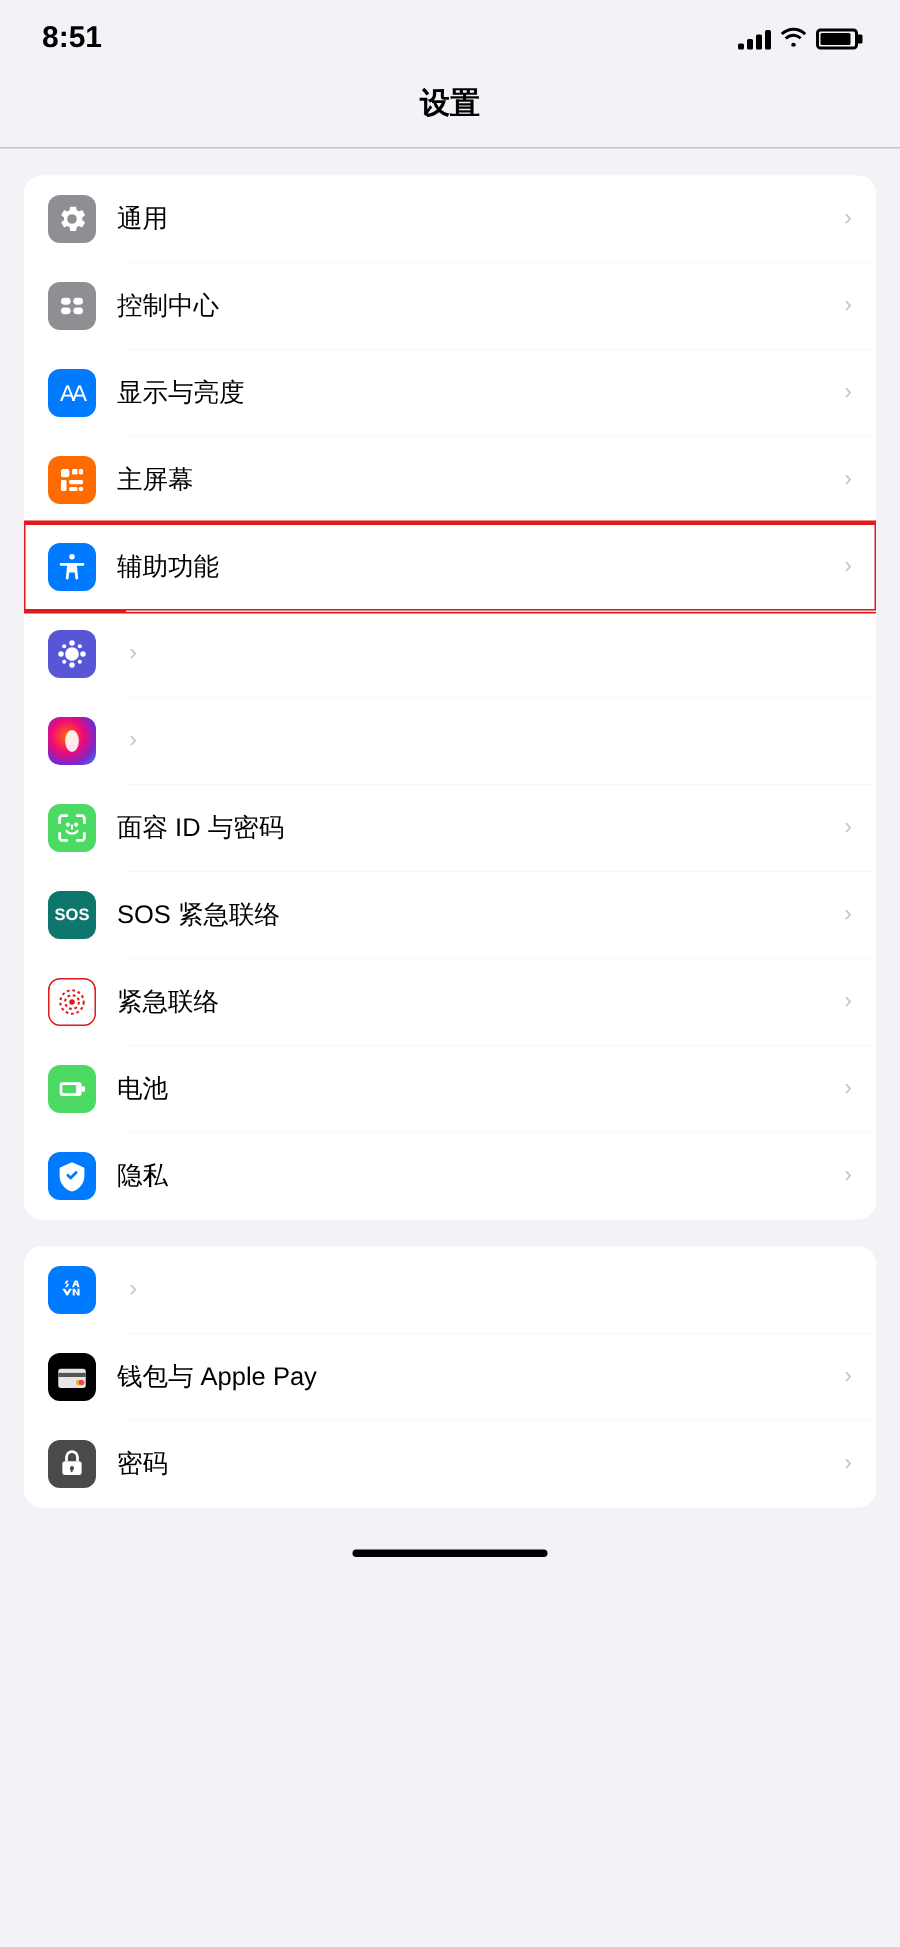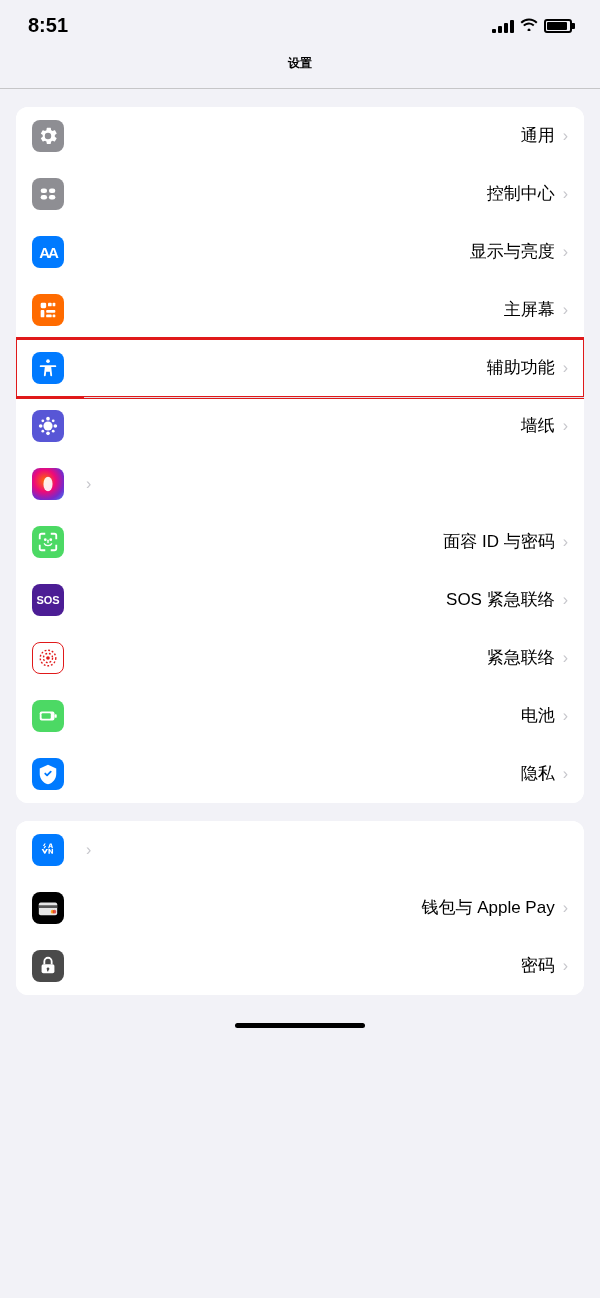--- a/index.html
+++ b/index.html
@@ -70,34 +70,33 @@
     .battery-fill {
       height: 100%;
       width: 90%;
       background: #000;
       border-radius: 1px;
     }
 
     
     .page-title {
       text-align: center;
-      font-size: 12px;
+      font-size: 20px;
       font-weight: 600;
       color: #000;
       padding: 10px 0 16px;
       background: #f2f2f7;
     }
 
     
     .settings-group {
       background: #fff;
       border-radius: 12px;
       margin: 18px 16px;
       overflow: hidden;
-      text-align: right;
     }
 
     .settings-item {
       display: flex;
       align-items: center;
       padding: 0 16px;
       min-height: 58px;
       background: #fff;
       position: relative;
       cursor: pointer;
@@ -132,21 +131,21 @@
     }
 
     
     .icon-general { background: #8e8e93; }
     .icon-control { background: #8e8e93; }
     .icon-display { background: #007aff; }
     .icon-homescreen { background: #ff6b00; }
     .icon-accessibility { background: #007aff; }
     .icon-wallpaper { background: #5856d6; }
     .icon-faceid { background: #4cd964; }
-    .icon-sos { background: #4c1d95; }
+    .icon-sos { background: #0f766e; }
     .icon-battery { background: #4cd964; }
     .icon-privacy { background: #007aff; }
     .icon-appstore { background: #007aff; }
     .icon-wallet { background: #000; }
     .icon-passwords { background: #4a4a4a; }
 
     .item-label {
       flex: 1;
       font-size: 17px;
       color: #000;
@@ -214,21 +213,21 @@
         <rect x="4" y="13" width="7" height="5" rx="2.5" fill="white"></rect>
         <rect x="13" y="13" width="7" height="5" rx="2.5" fill="white"></rect>
       </svg>
     </div>
     <span class="item-label">控制中心</span>
     <span class="chevron">›</span>
   </div>
 
   <div class="settings-item">
     <div class="item-icon icon-display">
-      <span style="font-size:15px; font-weight:700; color:white; letter-spacing:-2px;">AA</span>
+      <span style="font-size:15px; font-weight:400; color:white; letter-spacing:-2px;">AA</span>
     </div>
     <span class="item-label">显示与亮度</span>
     <span class="chevron">›</span>
   </div>
 
   <div class="settings-item">
     <div class="item-icon icon-homescreen">
       <svg class="icon-svg" viewBox="0 0 24 24" fill="white">
         <rect x="4" y="4" width="6" height="6" rx="1.5"></rect>
         <rect x="12" y="4" width="4" height="4" rx="1"></rect>
@@ -261,21 +260,20 @@
         <circle cx="12" cy="4" r="2"></circle>
         <circle cx="12" cy="20" r="2"></circle>
         <circle cx="4" cy="12" r="2"></circle>
         <circle cx="20" cy="12" r="2"></circle>
         <circle cx="6.34" cy="6.34" r="1.5"></circle>
         <circle cx="17.66" cy="6.34" r="1.5"></circle>
         <circle cx="6.34" cy="17.66" r="1.5"></circle>
         <circle cx="17.66" cy="17.66" r="1.5"></circle>
       </svg>
     </div>
-    <span class="item-label">墙纸</span>
     <span class="chevron">›</span>
   </div>
 
   <div class="settings-item">
     <div class="item-icon" style="background: radial-gradient(circle at 40% 40%, #ff6a00, #ee0979 40%, #7928ca 70%, #3b82f6); border-radius:8px; width:32px;height:32px;flex-shrink:0;margin-right:14px;display:flex;align-items:center;justify-content:center;">
       <svg width="22" height="22" viewBox="0 0 24 24" fill="white">
         <ellipse cx="12" cy="12" rx="5" ry="8" opacity="0.9"></ellipse>
       </svg>
     </div>
     <span class="chevron">›</span>

